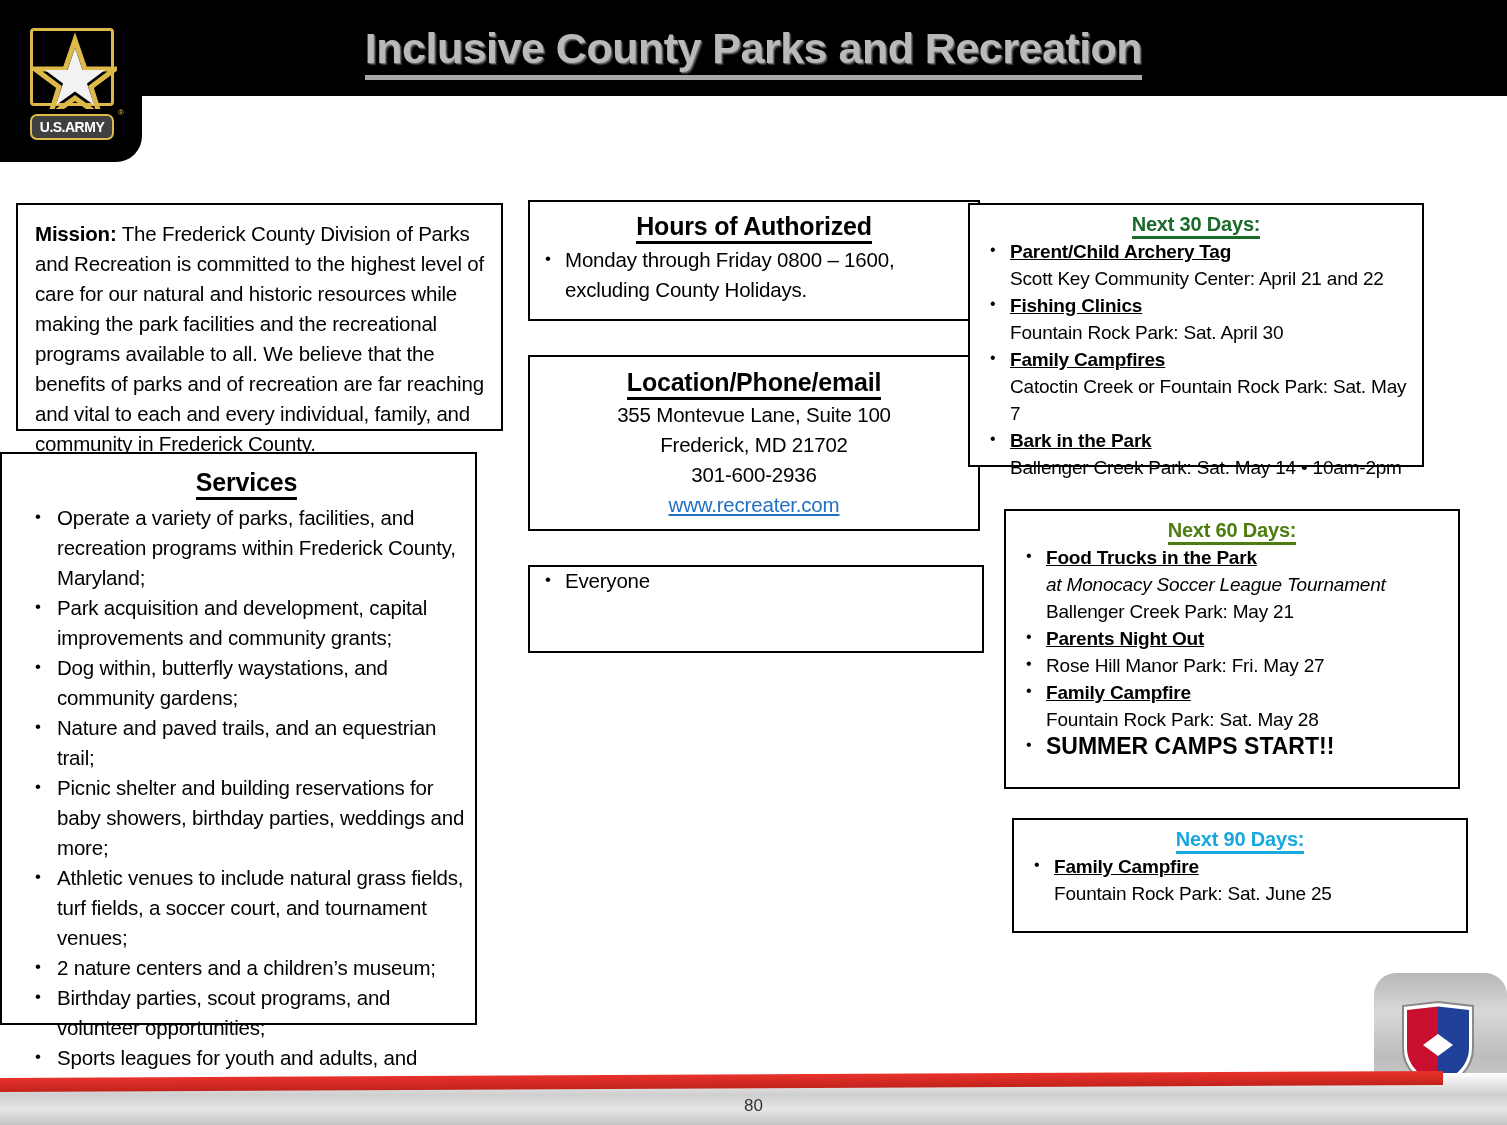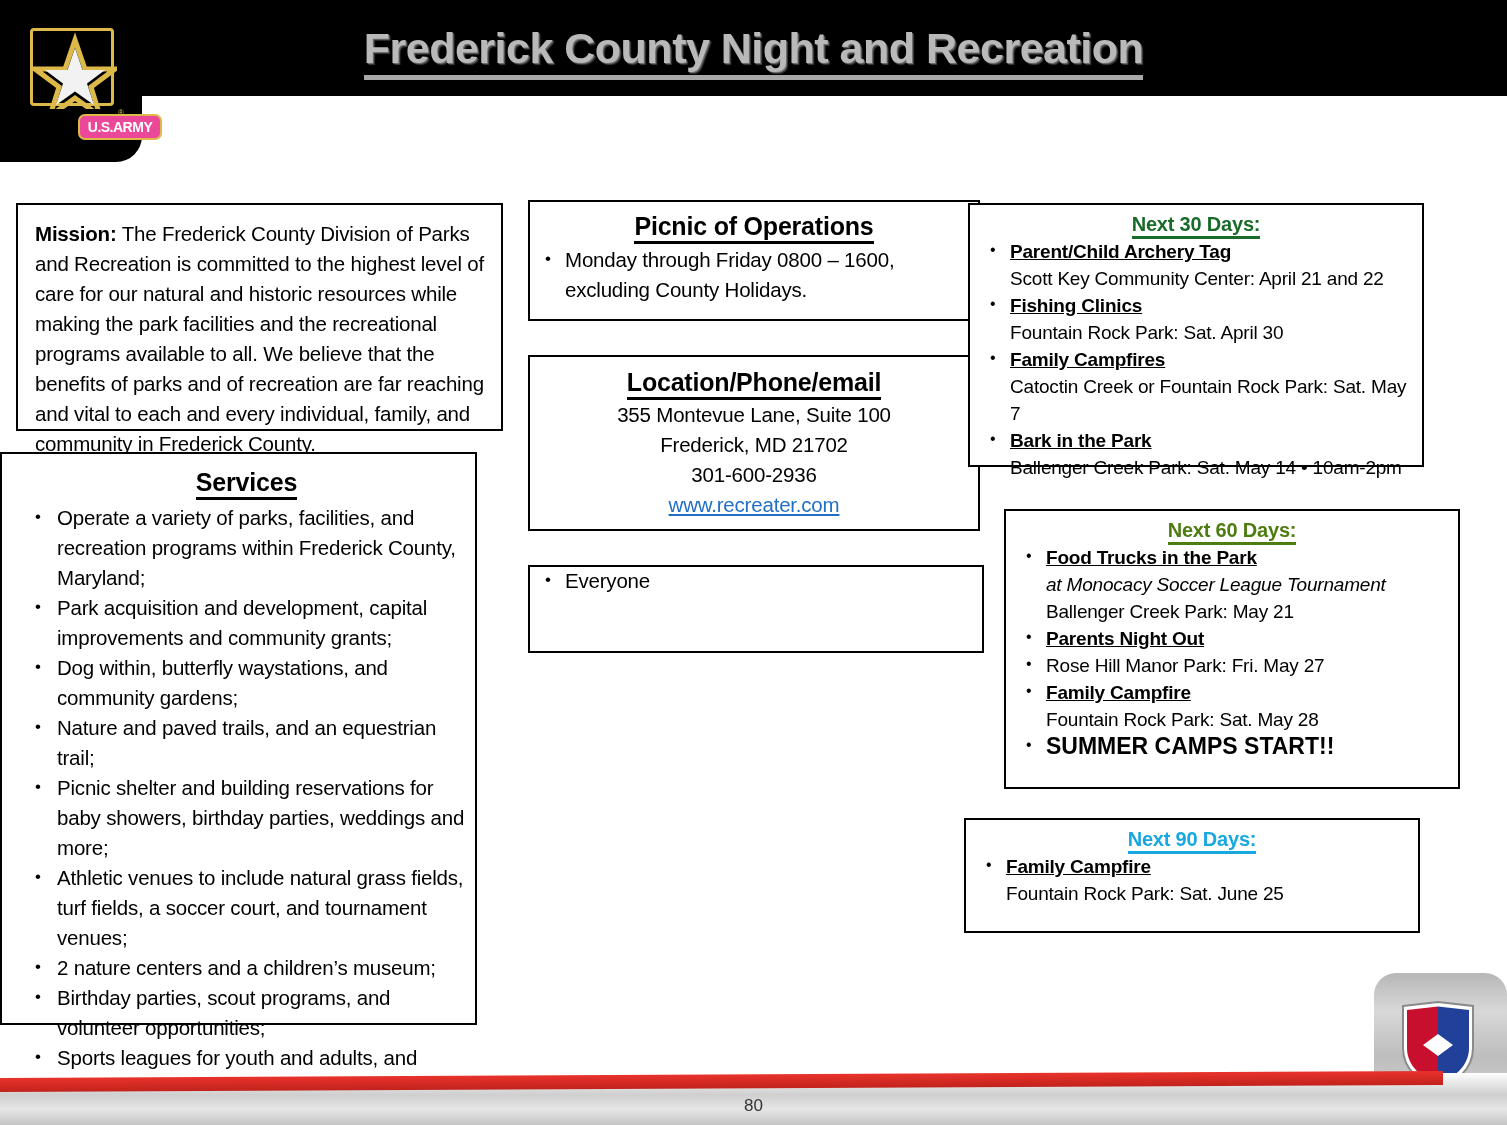--- a/index.html
+++ b/index.html
@@ -36,22 +36,22 @@
   }
 
   
   .army-logo { position: absolute; left: 30px; top: 28px; width: 100px; height: 120px; }
   .army-star-box {
     position: absolute; left: 0; top: 0; width: 84px; height: 78px;
     border: 3px solid #ddb94a; border-radius: 4px; background: #000;
   }
   .army-name-box {
     position: absolute; left: 0; top: 86px; width: 84px; height: 26px;
-    border: 2px solid #ddb94a; border-radius: 7px; background: #ec4899;
-    display: flex; align-items: center; justify-content: center; margin-left: 48px;
+    border: 2px solid #ddb94a; border-radius: 7px; background: #404040;
+    display: flex; align-items: center; justify-content: center;
   }
   .army-name-box span {
     color: #ffffff; font-size: 14px; font-weight: bold;
     font-family: "Liberation Sans Narrow", "Liberation Sans", sans-serif;
     letter-spacing: -0.5px;
   }
   .army-reg { position: absolute; left: 88px; top: 80px; color: #ddb94a; font-size: 8px; }
 
   
   .box {
@@ -119,21 +119,21 @@
   .ebox .sub { display: block; font-weight: normal; text-decoration: none; }
   .ebox .ital { font-style: italic; }
 
   #next30-box { left: 968px; top: 203px; width: 456px; height: 264px; color: #1f1fa8; }
   #next30-box .st { color: #1a6b2a; }
   #next60-box { left: 1004px; top: 509px; width: 456px; height: 280px; color: #7d3fbf; }
   #next60-box .st { color: #4d7c0f; }
   #next60-box .big {
     font-size: 23px; font-weight: bold; letter-spacing: 0px;
   }
-  #next90-box { left: 964px; top: 818px; width: 456px; height: 115px; color: #17a8e0; }
+  #next90-box { left: 1012px; top: 818px; width: 456px; height: 115px; color: #17a8e0; }
   #next90-box .st { color: #17a8e0; }
 
   
   .footer-silver {
     position: absolute; left: 0; top: 1073px; width: 1507px; height: 52px;
     background: linear-gradient(to bottom, #ffffff 0%, #f2f2f2 10%, #cfcfcf 42%, #e6e6e6 70%, #c4c4c4 100%);
   }
   .footer-red {
     position: absolute; left: 0; top: 1078px; width: 1443px; height: 14px;
     background: linear-gradient(to bottom, #e8332c 0%, #c2221c 100%);
@@ -165,21 +165,21 @@
 </style>
 </head>
 <body>
 
 <div class="slide">
 
   <div class="header-bar"></div>
   <div class="header-notch"></div>
 
   <div class="header-title">
-    <span class="tu">Frederick County Night and Recreation</span>
+    <span class="tu">Inclusive County Parks and Recreation</span>
   </div>
 
   <div class="army-logo">
     <div class="army-star-box">
       <svg width="84" height="78" viewBox="0 0 84 78">
         <polygon points="42,9 52,38 82,38 58,56 67,85 42,67 17,85 26,56 2,38 32,38" fill="none" stroke="#ddb94a" stroke-width="5"></polygon>
         <polygon points="42,17 49.5,39 72,39 54,52.5 61,74 42,60.5 23,74 30,52.5 12,39 34.5,39" fill="#f2f2f2"></polygon>
       </svg>
     </div>
     <div class="army-name-box">
@@ -206,21 +206,21 @@
         <li>Picnic shelter and building reservations for baby showers, birthday parties, weddings and more;</li>
         <li>Athletic venues to include natural grass fields, turf fields, a soccer court, and tournament venues;</li>
         <li>2 nature centers and a children’s museum;</li>
         <li>Birthday parties, scout programs, and volunteer opportunities;</li>
         <li>Sports leagues for youth and adults, and summer camps, and so much more;</li>
       </ul>
   </div>
 
   <div class="box" id="hours-box">
     <div class="box-title st body-txt">
-      <span>Picnic of Operations</span>
+      <span>Hours of Authorized</span>
     </div>
     <ul class="blist body-txt" id="hours-list">
         <li>Monday through Friday 0800 – 1600, excluding County Holidays.</li>
       </ul>
   </div>
 
   <div class="box" id="location-box">
     <div class="box-title st body-txt">
       <span>Location/Phone/email</span>
     </div>

